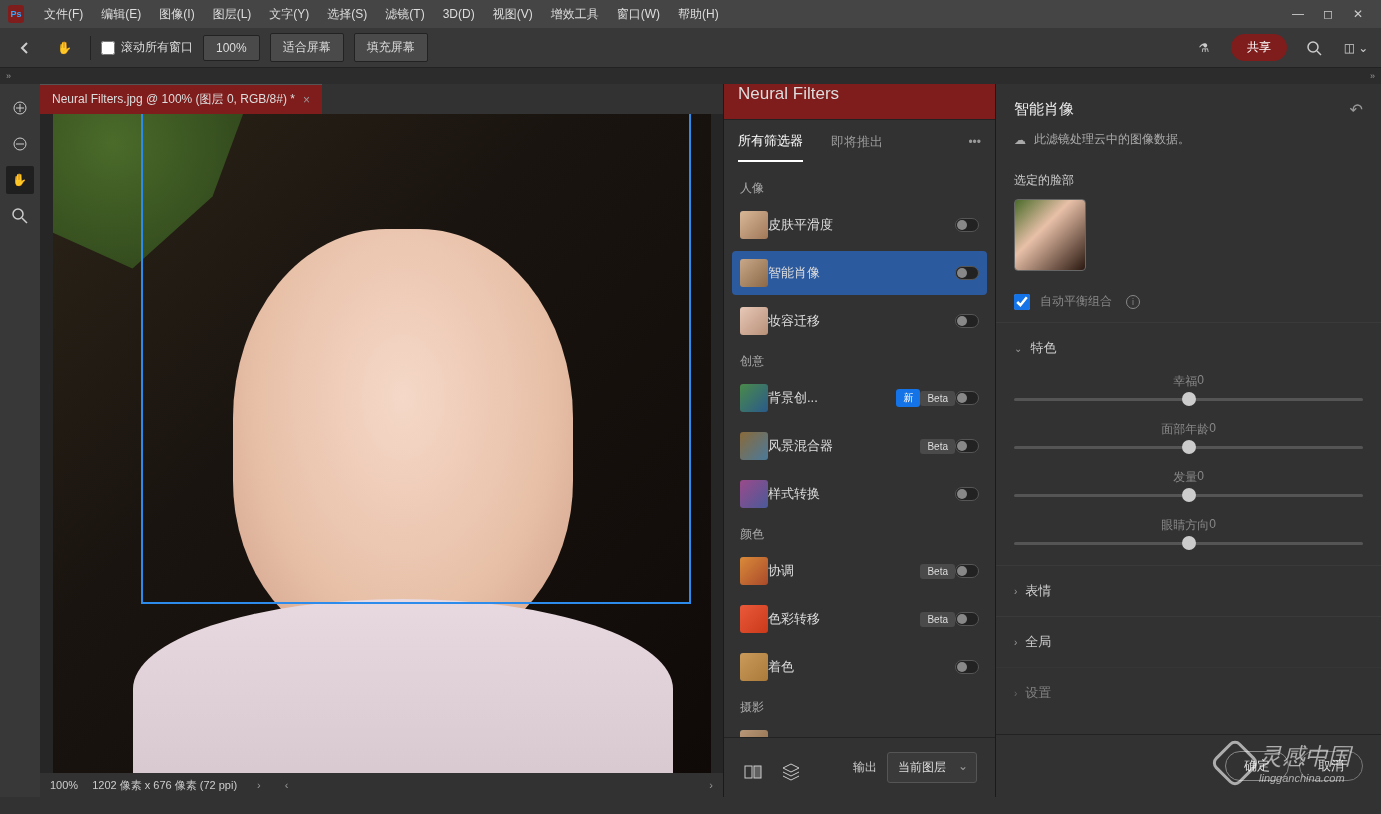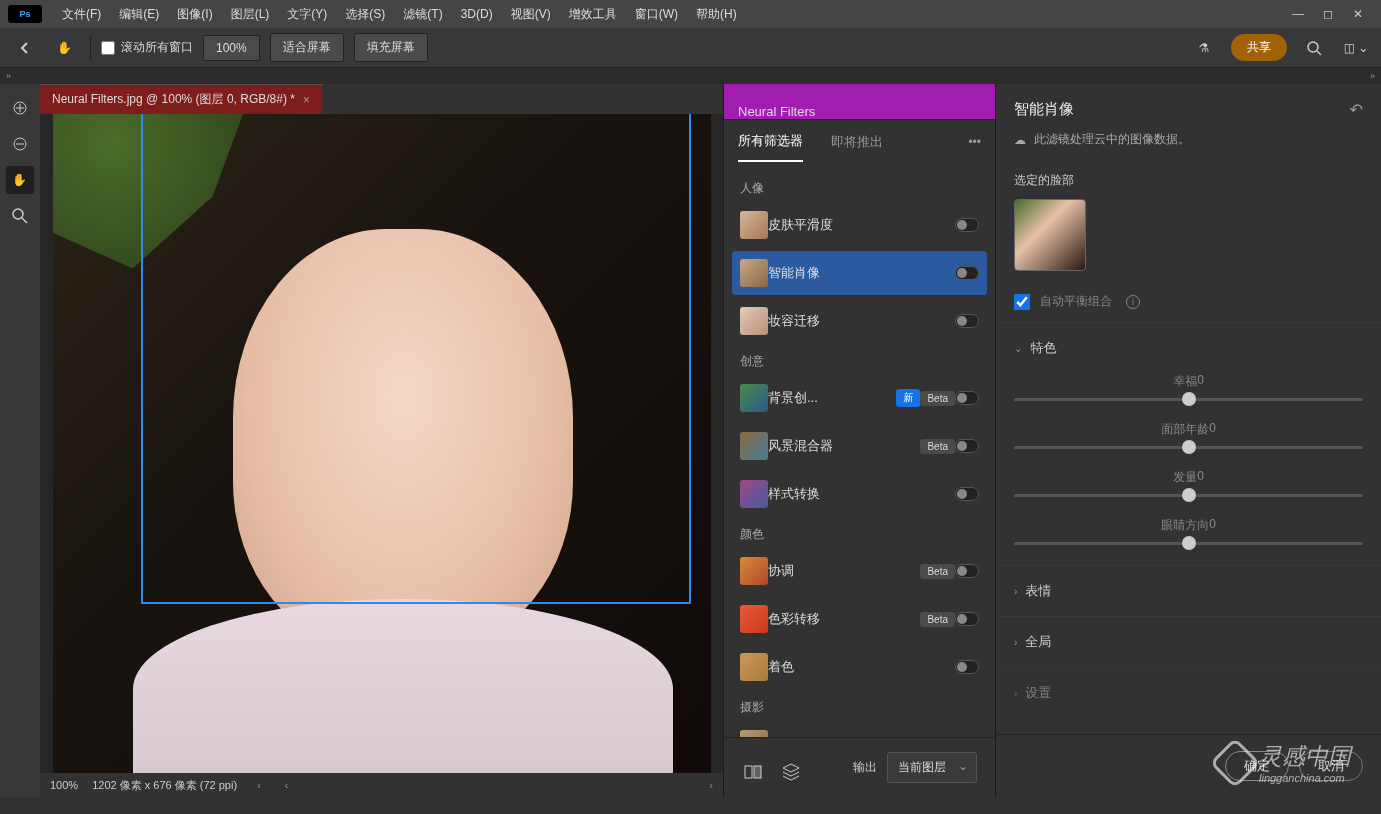--- a/index.html
+++ b/index.html
@@ -1,25 +1,25 @@
 <!DOCTYPE html>
 <html><head>
 <meta charset="utf-8">
 <style>
 *{margin:0;padding:0;box-sizing:border-box;font-family:"Microsoft YaHei",sans-serif;user-select:none}
 body{background:#323232;color:#ccc;font-size:12px;width:1381px;height:814px;overflow:hidden;position:relative}
 .menubar{height:28px;background:#454545;display:flex;align-items:center;padding:0 8px;gap:2px}
-.ps-logo{width:34px;height:18px;background:#000000;border-radius:3px;display:flex;align-items:center;justify-content:center;color:#31a8ff;font-size:9px;font-weight:bold;margin-right:10px}
+.ps-logo{width:16px;height:18px;background:#7f1d1d;border-radius:3px;display:flex;align-items:center;justify-content:center;color:#31a8ff;font-size:9px;font-weight:bold;margin-right:10px}
 .menu-item{padding:4px 8px;color:#ddd;font-size:12px;cursor:pointer}
 .window-controls{margin-left:auto;display:flex;gap:0}
 .win-btn{width:30px;height:20px;display:flex;align-items:center;justify-content:center;color:#ccc;font-size:12px;cursor:pointer}
 .options-bar{height:40px;background:#383838;display:flex;align-items:center;padding:0 10px;gap:10px;border-bottom:1px solid #222}
 .opt-icon{width:30px;height:30px;display:flex;align-items:center;justify-content:center;color:#ccc;cursor:pointer}
 .opt-btn{padding:5px 12px;background:#4a4a4a;border:1px solid #222;color:#ddd;font-size:12px;cursor:pointer;border-radius:2px}
-.share-btn{padding:5px 16px;background:#a16207;border:none;border-radius:14px;color:#fff;font-size:12px;cursor:pointer}
+.share-btn{padding:5px 16px;background:#7f1d1d;border:none;border-radius:14px;color:#fff;font-size:12px;cursor:pointer}
 .checkbox-opt{display:flex;align-items:center;gap:6px;color:#ddd}
 .checkbox-opt input{width:14px;height:14px}
 .right-tools{margin-left:auto;display:flex;align-items:center;gap:12px}
 .expand-bar{height:16px;background:#2c2c2c;display:flex;align-items:center;padding:0 6px;color:#999;font-size:9px}
 .expand-bar .r{margin-left:auto}
 .main-area{display:flex;height:713px}
 .left-tools{width:40px;background:#383838;display:flex;flex-direction:column;align-items:center;padding-top:10px;gap:8px}
 .tool-btn{width:28px;height:28px;display:flex;align-items:center;justify-content:center;color:#ccc;cursor:pointer;border-radius:2px}
 .tool-btn.active{background:#1f1f1f}
 .canvas-area{flex:1;background:#262626;display:flex;flex-direction:column;position:relative}
@@ -29,21 +29,21 @@
 .canvas-content{flex:1;background:#262626;display:flex;align-items:center;justify-content:center;position:relative;overflow:hidden}
 .image-box{width:658px;height:690px;background:linear-gradient(135deg,#2d2518 0%,#1a1410 40%,#0f0a08 100%);position:relative;margin-top:-20px}
 .leaves{position:absolute;top:0;left:0;width:200px;height:180px;background:radial-gradient(circle at 30% 30%,#4a6b2a,#2a3d18);clip-path:polygon(0 0,100% 0,80% 60%,40% 100%,0 80%)}
 .face{position:absolute;top:140px;left:180px;width:340px;height:420px;background:radial-gradient(ellipse at 50% 40%,#f5d8c8,#e8c0a8 60%,#d0a088);border-radius:45% 45% 40% 40%}
 .hair{position:absolute;top:60px;left:60px;width:560px;height:620px;background:radial-gradient(ellipse at 50% 30%,#2a1810,#1a0e08);border-radius:50% 50% 30% 30%;z-index:-1}
 .shirt{position:absolute;bottom:0;left:80px;width:540px;height:180px;background:linear-gradient(180deg,#e8d8e0,#d8c8d0);border-radius:60% 60% 0 0}
 .selection-box{position:absolute;top:15px;left:88px;width:550px;height:500px;border:2px solid #2d8ceb;pointer-events:none}
 .status-bar{height:24px;background:#323232;display:flex;align-items:center;padding:0 10px;font-size:11px;color:#ccc;gap:14px}
 .status-bar .arrows{margin-left:6px;color:#999}
 .nf-panel{width:272px;background:#323232;border-left:1px solid #1a1a1a;display:flex;flex-direction:column}
-.nf-header{height:36px;background:#a21caf;display:flex;align-items:flex-end;padding:0 14px;font-size:13px;color:#ddd;border-bottom:1px solid #222}
+.nf-header{height:36px;background:#7f1d1d;display:flex;align-items:flex-start;padding:0 14px;font-size:17px;color:#ddd;border-bottom:1px solid #222}
 .nf-tabs{height:44px;display:flex;align-items:center;padding:0 14px;gap:28px;position:relative}
 .nf-tab{padding:10px 0;color:#999;font-size:13px;cursor:pointer}
 .nf-tab.active{color:#fff;border-bottom:2px solid #fff}
 .nf-more{margin-left:auto;color:#999;cursor:pointer}
 .nf-list{flex:1;overflow-y:auto;padding:10px 8px}
 .nf-section{margin-bottom:4px}
 .nf-section-title{padding:6px 8px;color:#aaa;font-size:12px}
 .nf-item{display:flex;align-items:center;padding:8px 8px;border-radius:4px;gap:0;cursor:pointer;margin-bottom:4px}
 .nf-item.selected{background:#2c5a9e}
 .nf-thumb{width:28px;height:28px;border-radius:3px;background:#555;flex-shrink:0}

